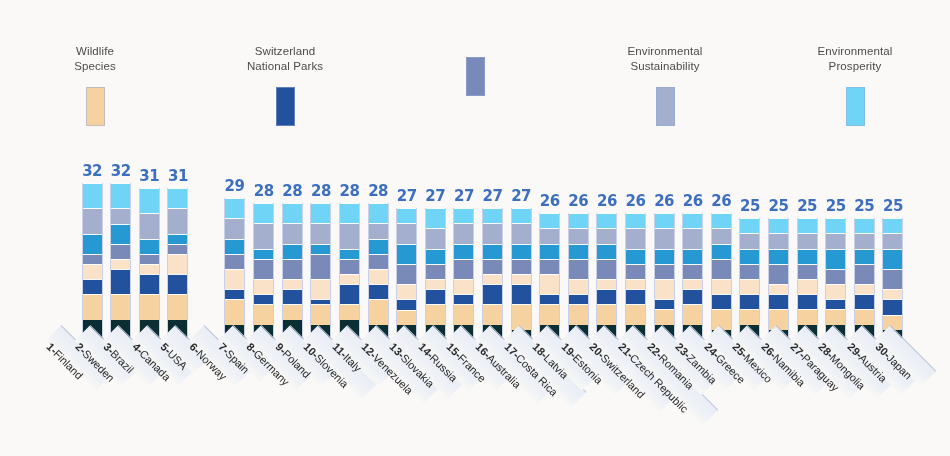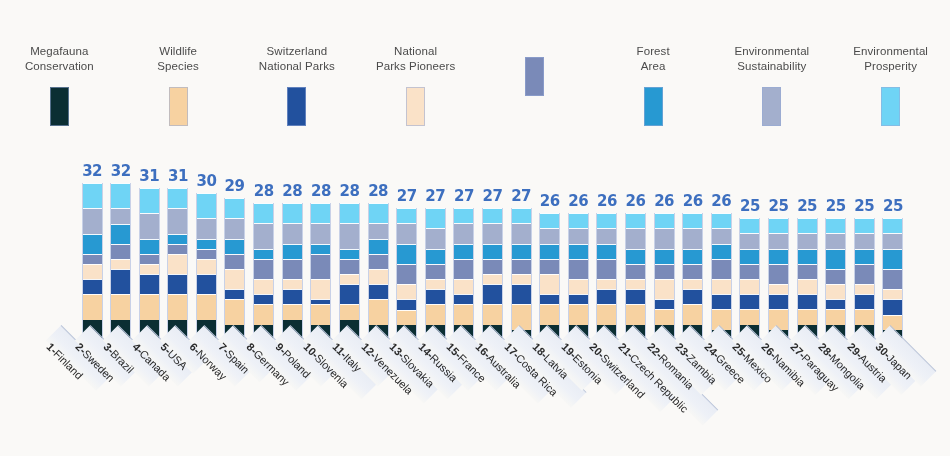--- a/index.html
+++ b/index.html
@@ -122,46 +122,31 @@
     display: inline-block;
     padding-left: 1px;
   }
   .xlab-rank { font-weight: bold; }
 </style>
 </head>
 <body>
 
 <div id="legend">
     <div class="legend-item">
-      <div class="legend-label">Megafauna
-Conservation</div>
-      <div class="legend-swatch" style="background: rgb(11, 46, 51);"></div>
-    </div>
-    <div class="legend-item">
       <div class="legend-label">Wildlife
 Species</div>
       <div class="legend-swatch" style="background: rgb(247, 210, 161);"></div>
     </div>
     <div class="legend-item">
       <div class="legend-label">Switzerland
 National Parks</div>
       <div class="legend-swatch" style="background: rgb(34, 81, 158);"></div>
     </div>
     <div class="legend-item">
-      <div class="legend-label">National
-Parks Pioneers</div>
-      <div class="legend-swatch" style="background: rgb(250, 226, 200);"></div>
-    </div>
-    <div class="legend-item">
       <div class="legend-swatch" style="background: rgb(122, 138, 184);"></div>
-    </div>
-    <div class="legend-item">
-      <div class="legend-label">Forest
-Area</div>
-      <div class="legend-swatch" style="background: rgb(39, 153, 210);"></div>
     </div>
     <div class="legend-item">
       <div class="legend-label">Environmental
 Sustainability</div>
       <div class="legend-swatch" style="background: rgb(163, 175, 205);"></div>
     </div>
     <div class="legend-item">
       <div class="legend-label">Environmental
 Prosperity</div>
       <div class="legend-swatch" style="background: rgb(111, 212, 245);"></div>
@@ -213,33 +198,20 @@
         <div class="seg" style="background: rgb(11, 46, 51); height: 16.129%;"></div>
         <div class="seg" style="background: rgb(247, 210, 161); height: 16.129%;"></div>
         <div class="seg" style="background: rgb(34, 81, 158); height: 12.9032%;"></div>
         <div class="seg" style="background: rgb(250, 226, 200); height: 12.9032%;"></div>
         <div class="seg" style="background: rgb(122, 138, 184); height: 6.45161%;"></div>
         <div class="seg" style="background: rgb(39, 153, 210); height: 6.45161%;"></div>
         <div class="seg" style="background: rgb(163, 175, 205); height: 16.129%;"></div>
         <div class="seg" style="background: rgb(111, 212, 245); height: 12.9032%;"></div>
       </div>
       <div class="bar-value">31</div>
-    </div>
-    <div class="bar-col" style="left: 196px; height: 152px;">
-      <div class="bar-stack" style="height: 152px;">
-        <div class="seg" style="background: rgb(11, 46, 51); height: 16.6667%;"></div>
-        <div class="seg" style="background: rgb(247, 210, 161); height: 16.6667%;"></div>
-        <div class="seg" style="background: rgb(34, 81, 158); height: 13.3333%;"></div>
-        <div class="seg" style="background: rgb(250, 226, 200); height: 10%;"></div>
-        <div class="seg" style="background: rgb(122, 138, 184); height: 6.66667%;"></div>
-        <div class="seg" style="background: rgb(39, 153, 210); height: 6.66667%;"></div>
-        <div class="seg" style="background: rgb(163, 175, 205); height: 13.3333%;"></div>
-        <div class="seg" style="background: rgb(111, 212, 245); height: 16.6667%;"></div>
-      </div>
-      <div class="bar-value">30</div>
     </div>
     <div class="bar-col" style="left: 224px; height: 147px; text-align: center;">
       <div class="bar-stack" style="height: 147px;">
         <div class="seg" style="background: rgb(11, 46, 51); height: 13.7931%;"></div>
         <div class="seg" style="background: rgb(247, 210, 161); height: 17.2414%;"></div>
         <div class="seg" style="background: rgb(34, 81, 158); height: 6.89655%;"></div>
         <div class="seg" style="background: rgb(250, 226, 200); height: 13.7931%;"></div>
         <div class="seg" style="background: rgb(122, 138, 184); height: 10.3448%;"></div>
         <div class="seg" style="background: rgb(39, 153, 210); height: 10.3448%;"></div>
         <div class="seg" style="background: rgb(163, 175, 205); height: 13.7931%;"></div>

